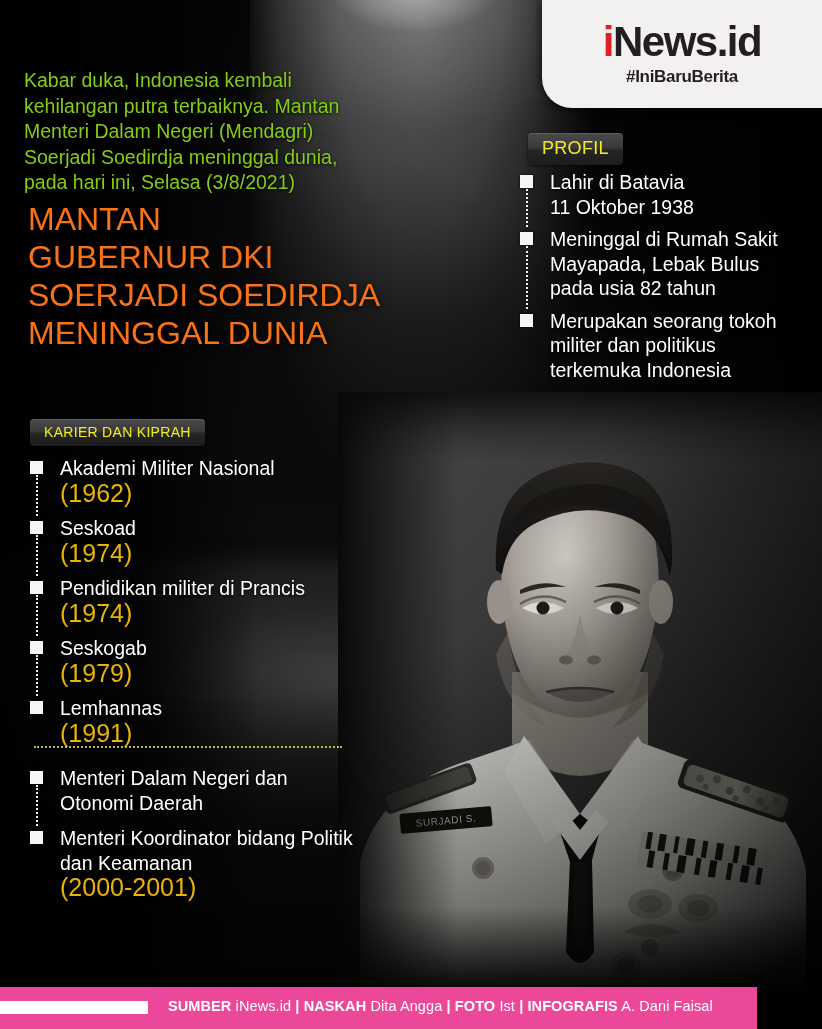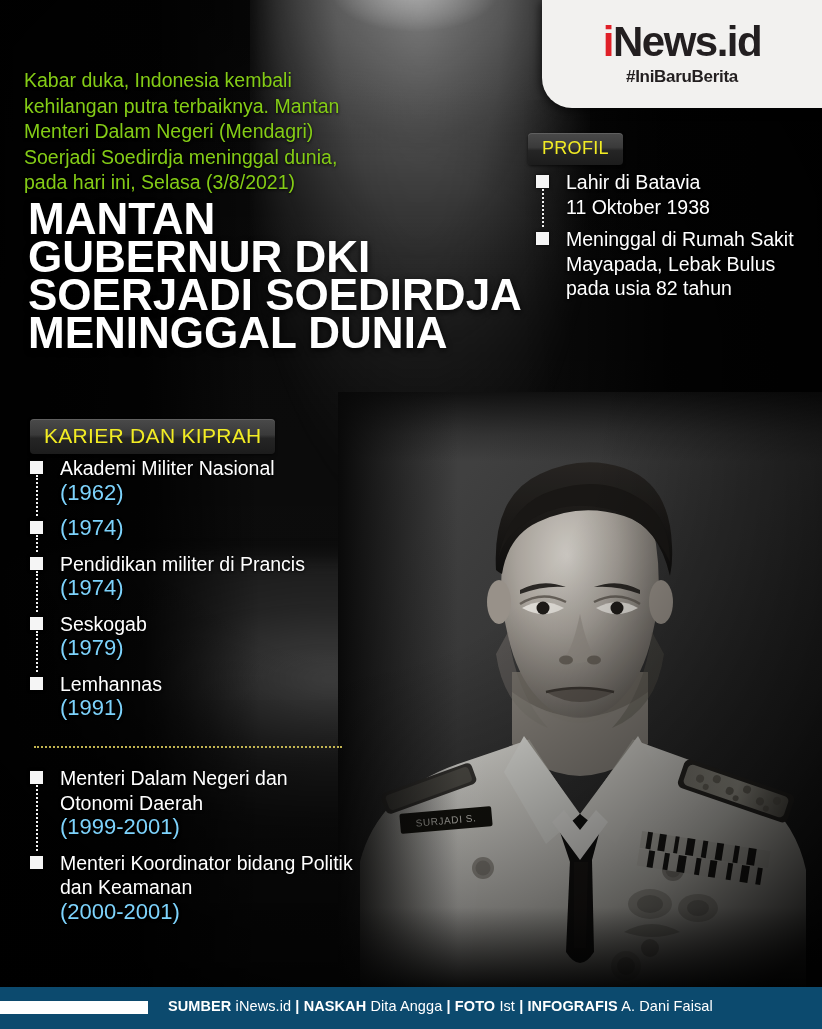--- a/index.html
+++ b/index.html
@@ -119,23 +119,23 @@
     line-height: 25.5px;
     text-shadow: 0 1px 3px rgba(0,0,0,0.9);
   }
 
   
   .headline {
     position: absolute;
     left: 28px;
     top: 200px;
     width: 500px;
-    color: #ffffff;
-    font-size: 44px;
-    font-weight: bold;
+    color: #f97316;
+    font-size: 32px;
+    font-weight: normal;
     line-height: 38px;
     letter-spacing: 0px;
     text-shadow: 0 2px 6px rgba(0,0,0,0.85);
   }
   .headline div { white-space: nowrap; }
 
   
   .badge {
     display: inline-block;
     padding: 5px 14px 6px 14px;
@@ -149,28 +149,28 @@
   .badge-profil {
     position: absolute;
     left: 528px;
     top: 133px;
     font-size: 18px;
   }
   .badge-karier {
     position: absolute;
     left: 30px;
     top: 419px;
-    font-size: 21px;
+    font-size: 14px;
   }
 
   
   .tl {
     position: absolute;
   }
-  .tl-profil { left: 536px; top: 170px; width: 282px; }
+  .tl-profil { left: 520px; top: 170px; width: 282px; }
   .tl-karier-a { left: 30px; top: 456px; width: 330px; }
   .tl-karier-b { left: 30px; top: 766px; width: 330px; }
 
   .tl-item {
     position: relative;
     padding-left: 30px;
     margin-bottom: 11px;
   }
   .tl-item:last-child { margin-bottom: 0; }
 
@@ -194,22 +194,22 @@
   }
   .tl-item:last-child .tl-line { display: none; }
 
   .tl-title {
     color: #ffffff;
     font-size: 19.5px;
     line-height: 24.5px;
     text-shadow: 0 1px 3px rgba(0,0,0,0.9);
   }
   .tl-year {
-    color: #7dd3fc;
-    font-size: 22px;
+    color: #eab308;
+    font-size: 25px;
     line-height: 24.5px;
     text-shadow: 0 1px 3px rgba(0,0,0,0.9);
   }
 
   .tl-profil .tl-item { margin-bottom: 8px; }
   .tl-profil .tl-line { bottom: -8px; }
 
   
   .tl-divider {
     position: absolute;
@@ -248,23 +248,23 @@
     left: 0; top: 0; width: 484px; height: 70px;
     background: linear-gradient(to bottom, rgba(8,8,8,0.85) 0%, rgba(8,8,8,0.25) 60%, rgba(8,8,8,0) 100%);
     pointer-events: none;
   }
 
   
   .footer {
     position: absolute;
     left: 0;
     bottom: 0;
-    width: 822px;
+    width: 757px;
     height: 42px;
-    background: #0c4a6e;
+    background: #ec4899;
   }
   .footer-bar {
     position: absolute;
     left: 0;
     top: 14px;
     width: 148px;
     height: 13px;
     background: #ffffff;
   }
   .footer-text {
@@ -486,34 +486,40 @@
       <span class="tl-bullet"></span>
       <span class="tl-line"></span>
       <div class="tl-title">Lahir di Batavia</div>
       <div class="tl-title">11 Oktober 1938</div>
     </div>
     <div class="tl-item">
       <span class="tl-bullet"></span>
       <span class="tl-line"></span>
       <div class="tl-title">Meninggal di Rumah Sakit Mayapada, Lebak Bulus pada usia 82 tahun</div>
     </div>
+    <div class="tl-item">
+      <span class="tl-bullet"></span>
+
+      <div class="tl-title">Merupakan seorang tokoh militer dan politikus terkemuka Indonesia</div>
+    </div>
   </div>
 
   <div class="badge badge-karier">KARIER DAN KIPRAH</div>
 
   <div class="tl tl-karier-a">
     <div class="tl-item">
       <span class="tl-bullet"></span>
       <span class="tl-line"></span>
       <div class="tl-title">Akademi Militer Nasional</div>
       <div class="tl-year">(1962)</div>
     </div>
     <div class="tl-item">
       <span class="tl-bullet"></span>
       <span class="tl-line"></span>
+      <div class="tl-title">Seskoad</div>
       <div class="tl-year">(1974)</div>
     </div>
     <div class="tl-item">
       <span class="tl-bullet"></span>
       <span class="tl-line"></span>
       <div class="tl-title">Pendidikan militer di Prancis</div>
       <div class="tl-year">(1974)</div>
     </div>
     <div class="tl-item">
       <span class="tl-bullet"></span>
@@ -529,21 +535,20 @@
     </div>
   </div>
 
   <div class="tl-divider"></div>
 
   <div class="tl tl-karier-b">
     <div class="tl-item">
       <span class="tl-bullet"></span>
       <span class="tl-line"></span>
       <div class="tl-title">Menteri Dalam Negeri dan Otonomi Daerah</div>
-      <div class="tl-year">(1999-2001)</div>
     </div>
     <div class="tl-item">
       <span class="tl-bullet"></span>
 
       <div class="tl-title">Menteri Koordinator bidang Politik dan Keamanan</div>
       <div class="tl-year">(2000-2001)</div>
     </div>
   </div>
 
   <div class="footer">

